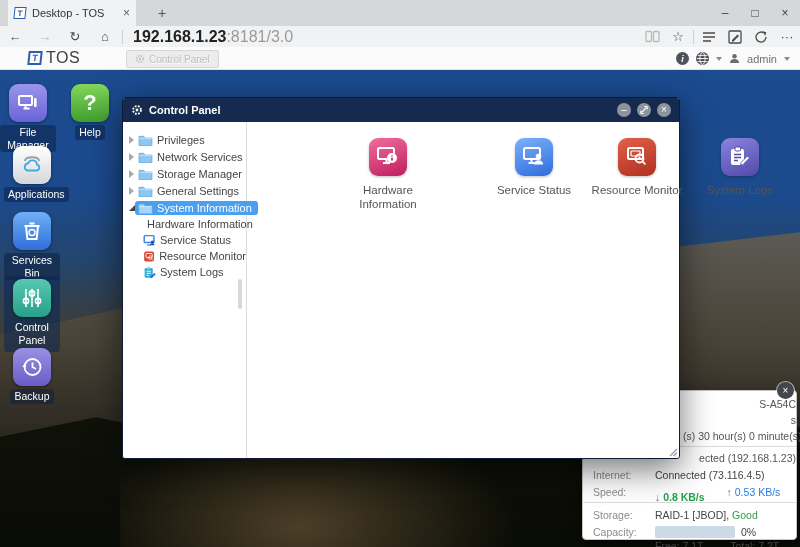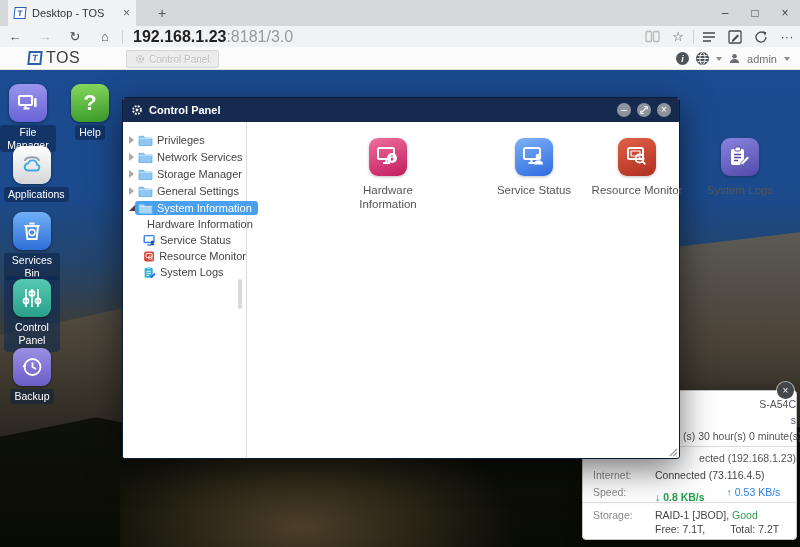--- a/index.html
+++ b/index.html
@@ -272,20 +272,25 @@
         <span class="plab">Speed:</span>
         <span class="spd-dn"><span>↓</span> <span>0.8 KB/s</span></span>
         <span class="spd-up"><span>↑</span> <span>0.53 KB/s</span></span>
       </div>
       <div class="pdiv"></div>
       <div class="prow">
         <span class="plab">Storage:</span>
         <span class="pval">RAID-1 [JBOD],</span>
         <span class="good">Good</span>
       </div>
+      <div class="prow">
+        <span class="plab">Capacity:</span>
+        <span class="capbar"></span>
+        <span class="pval">0%</span>
+      </div>
       <div class="ft">
         <span>Free: 7.1T,</span>
         <span class="tot">Total: 7.2T</span>
       </div>
     </div>
 
     <div class="win" style="left:122px; top:27px;">
       <div class="titlebar">
         <svg width="12" height="12" viewBox="0 0 20 20">
             <circle cx="10" cy="10" r="6.5" fill="none" stroke="#fff" stroke-width="3.2" stroke-dasharray="3 2.2"></circle>

